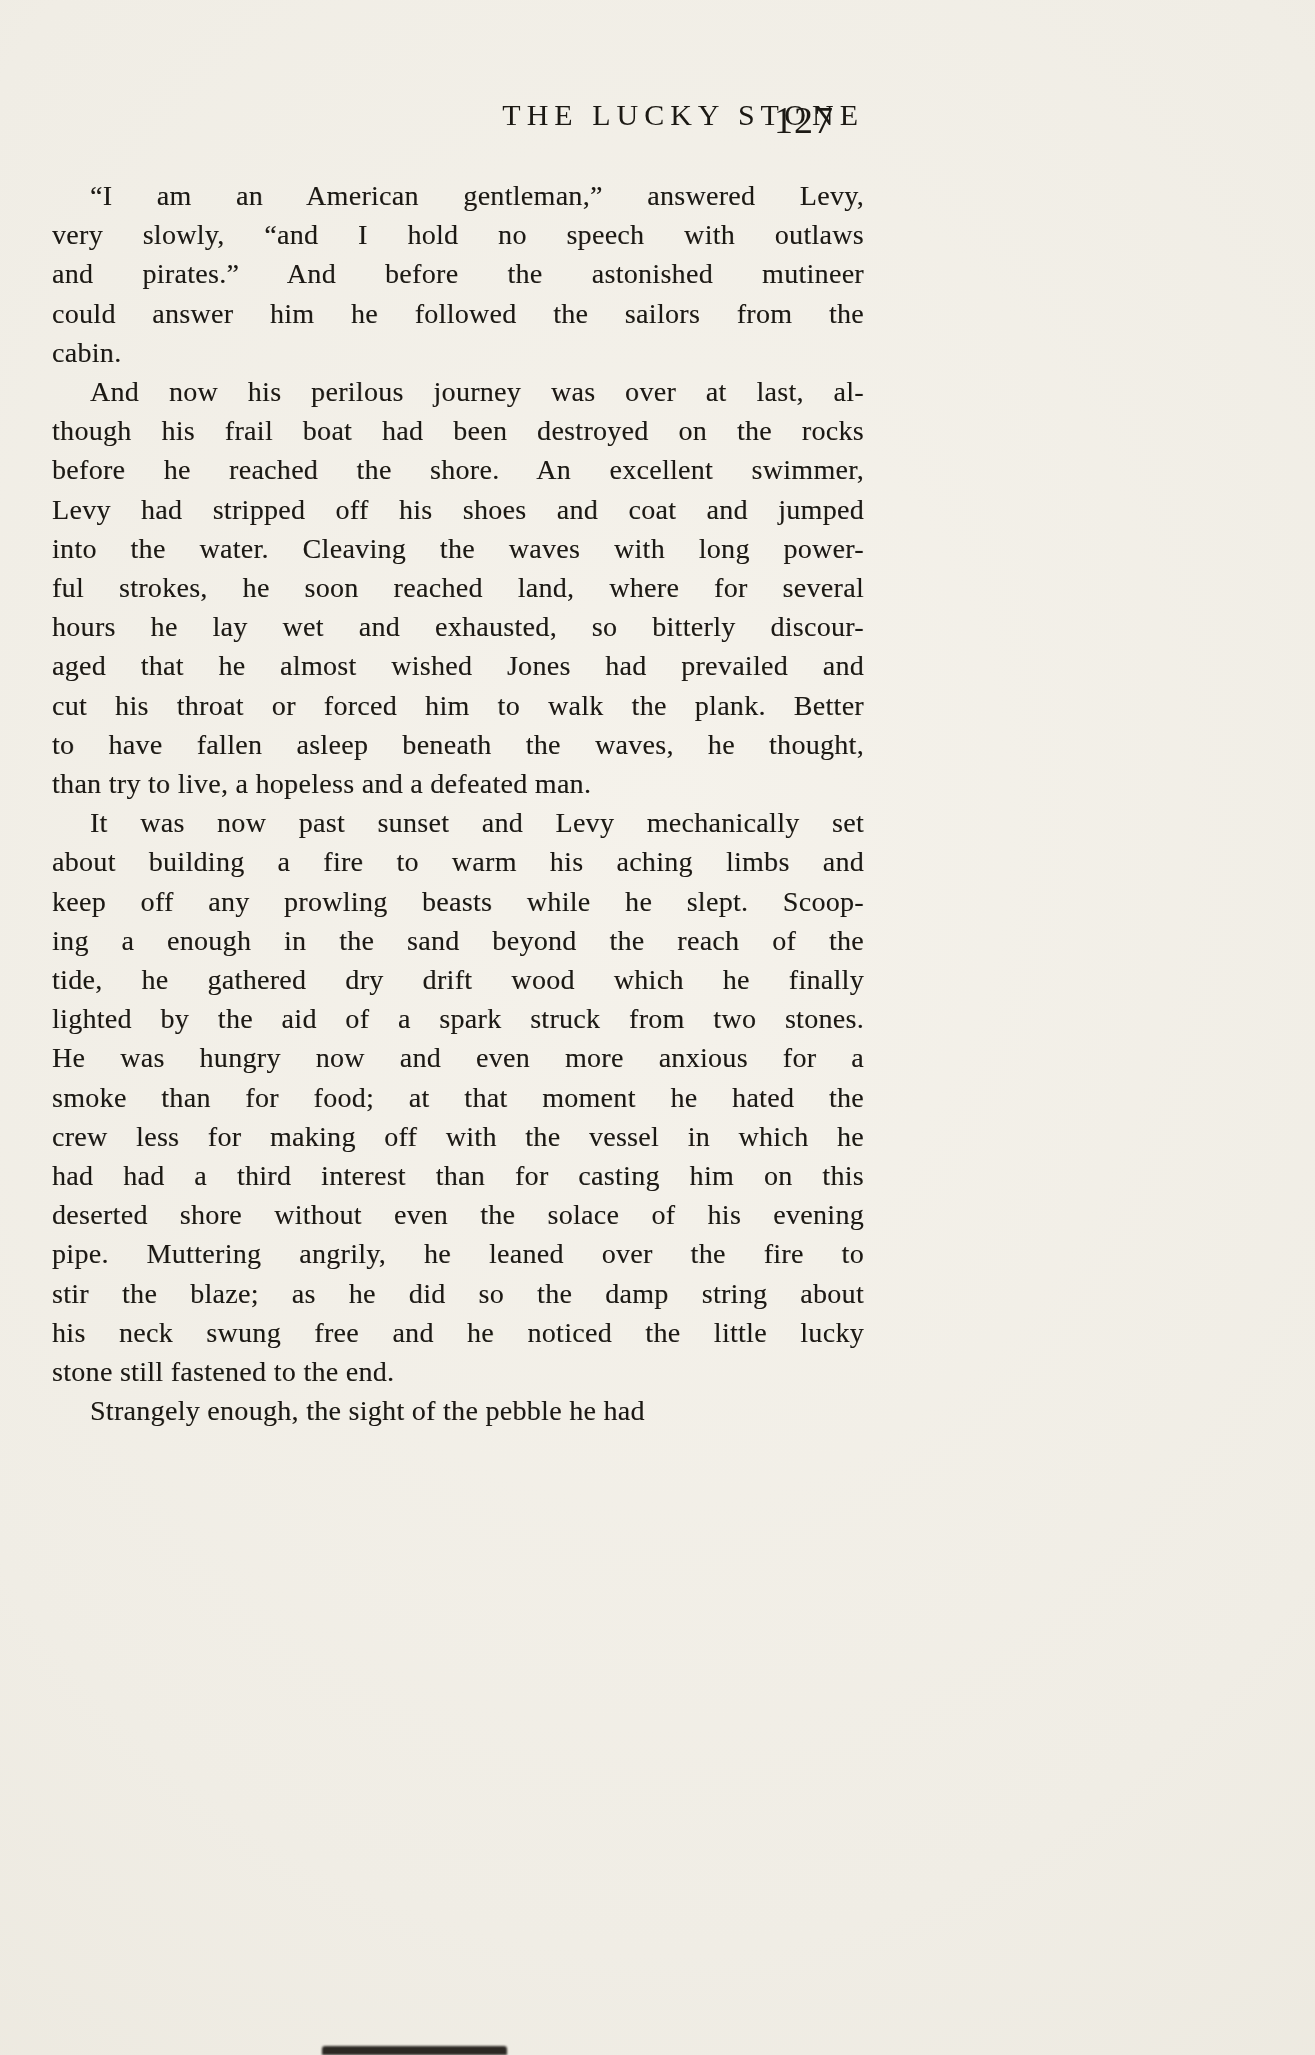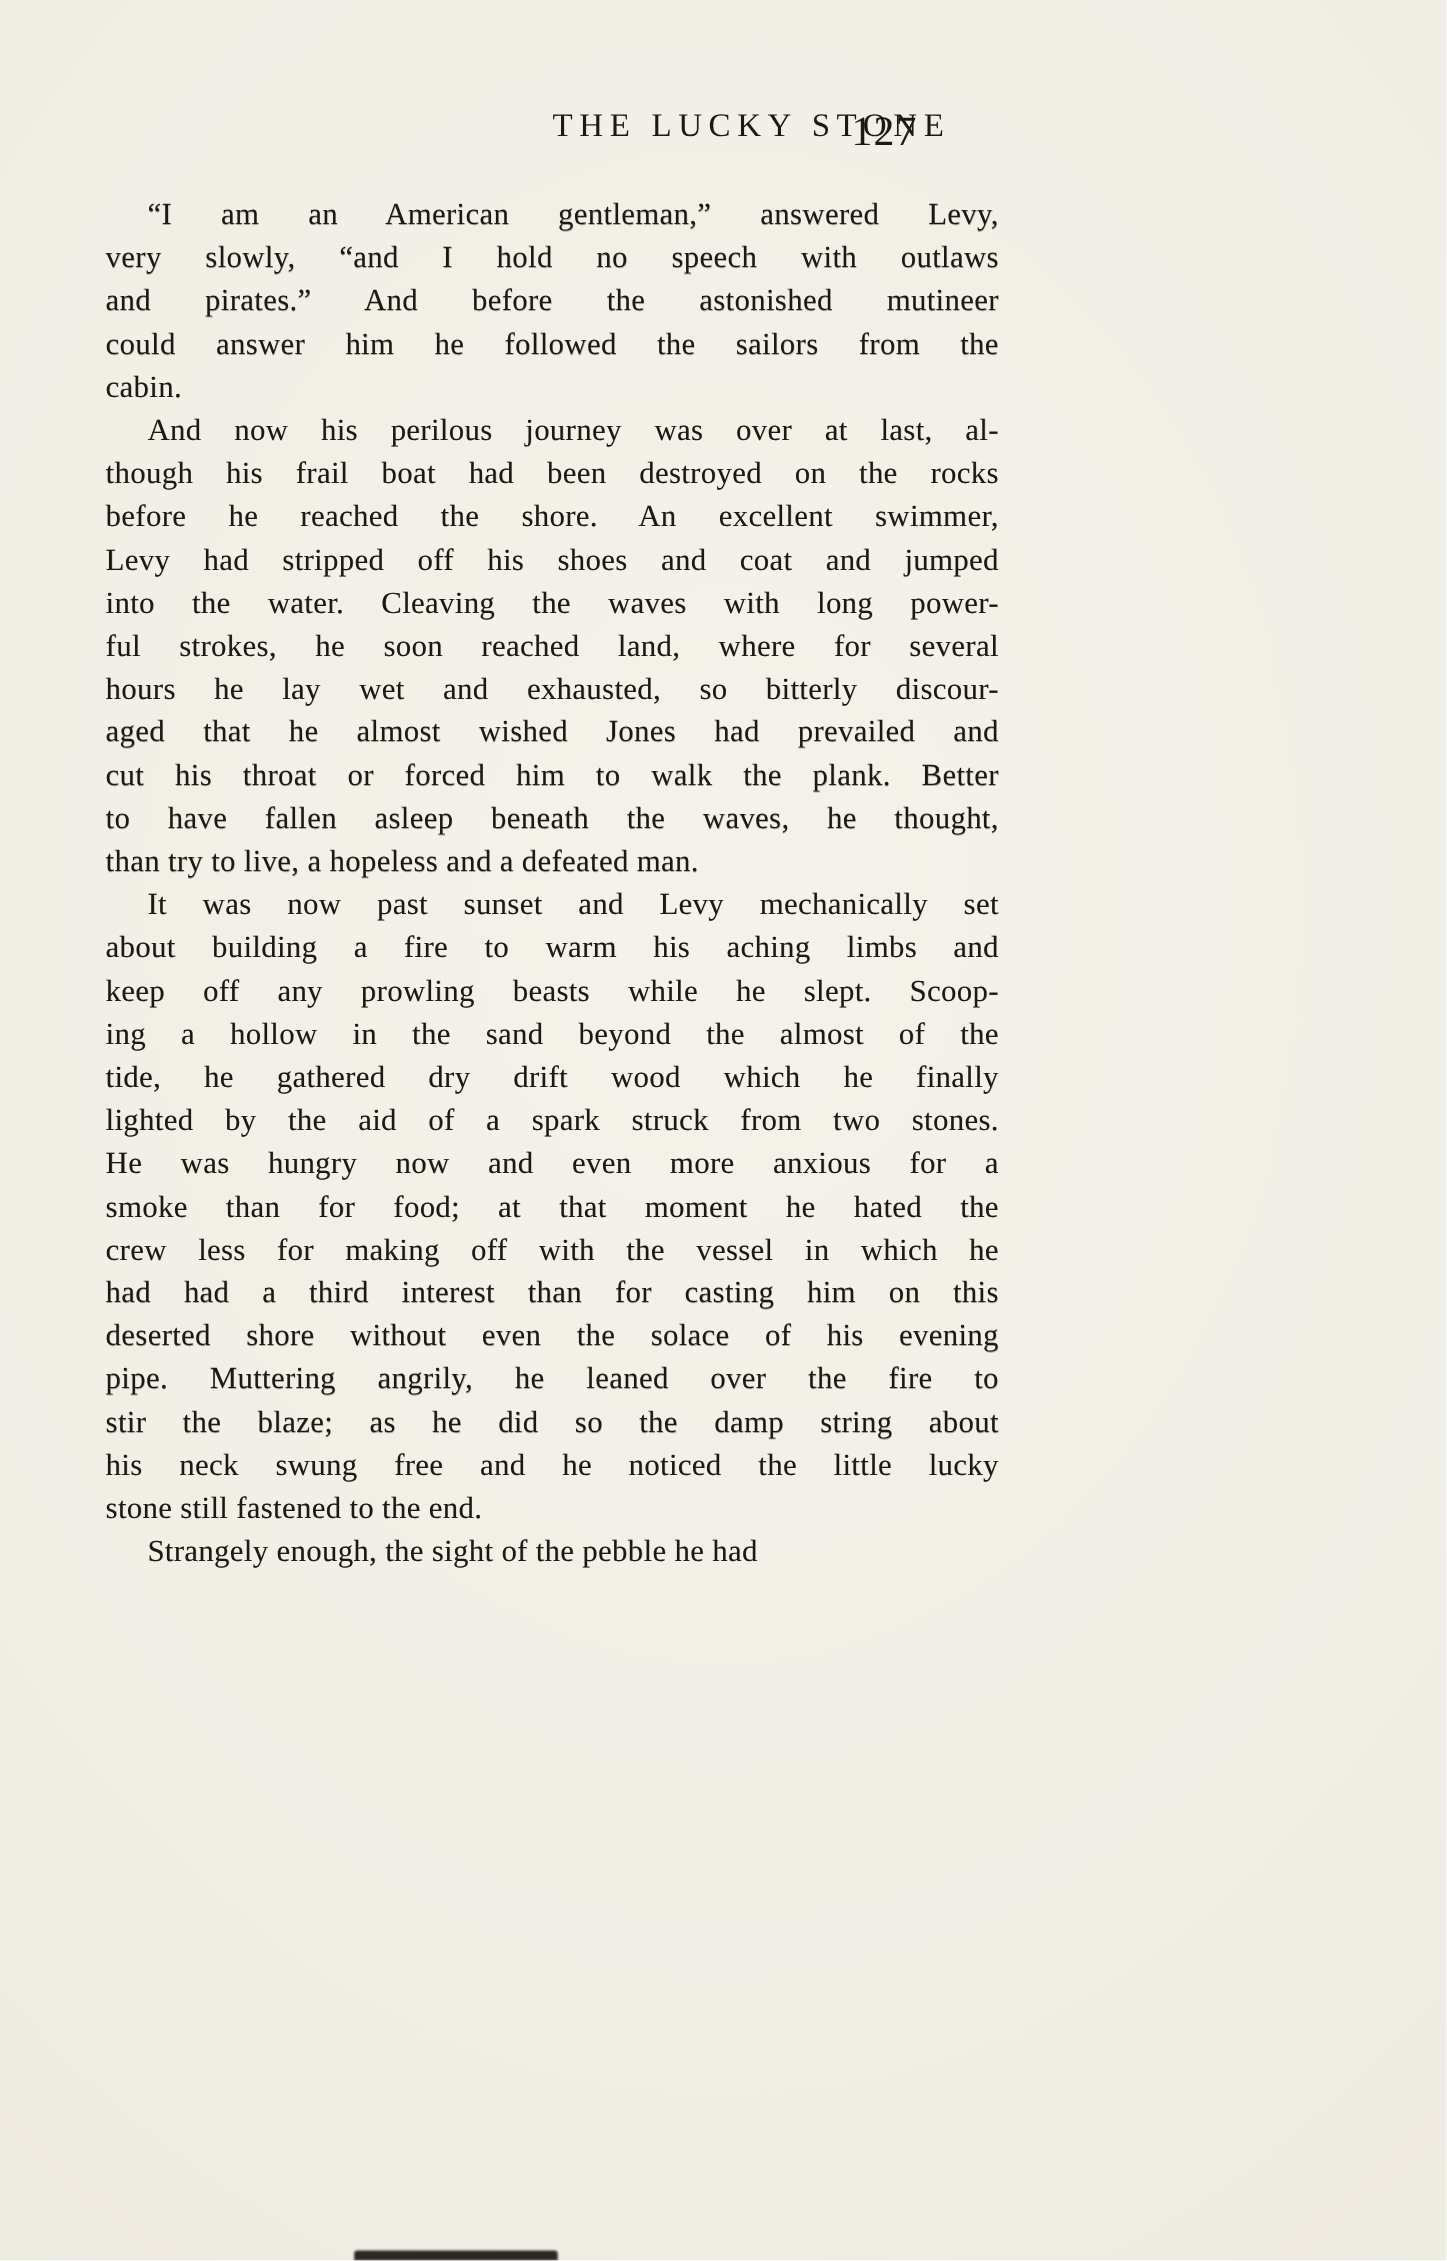--- a/index.html
+++ b/index.html
@@ -48,21 +48,20 @@
     right: 30px;
     top: 0;
     font-size: 38px;
     letter-spacing: 1px;
   }
   .page-body {
     position: absolute;
     top: 78px;
     left: 0;
     width: 812px;
-    margin-left: 44px;
   }
   .line {
     font-size: 28px;
     line-height: 39.2px;
     letter-spacing: 0.3px;
     text-align: justify;
     text-align-last: justify;
     text-shadow: 0.3px 0.3px 0 rgba(28, 25, 20, 0.35);
     white-space: normal;
   }
@@ -110,21 +109,21 @@
         <div class="line">into the water.  Cleaving the waves with long power-</div>
         <div class="line">ful strokes, he soon reached land, where for several</div>
         <div class="line">hours he lay wet and exhausted, so bitterly discour-</div>
         <div class="line">aged that he almost wished Jones had prevailed and</div>
         <div class="line">cut his throat or forced him to walk the plank. Better</div>
         <div class="line">to have fallen asleep beneath the waves, he thought,</div>
         <div class="line last">than try to live, a hopeless and a defeated man.</div>
         <div class="line indent">It was now past sunset and Levy mechanically set</div>
         <div class="line">about building a fire to warm his aching limbs and</div>
         <div class="line">keep off any prowling beasts while he slept.  Scoop-</div>
-        <div class="line">ing a hollow in the sand beyond the almost of the</div>
+        <div class="line">ing a enough in the sand beyond the reach of the</div>
         <div class="line">tide, he gathered dry drift wood which he finally</div>
         <div class="line">lighted by the aid of a spark struck from two stones.</div>
         <div class="line">He was hungry now and even more anxious for a</div>
         <div class="line">smoke than for food; at that moment he hated the</div>
         <div class="line">crew less for making off with the vessel in which he</div>
         <div class="line">had had a third interest than for casting him on this</div>
         <div class="line">deserted shore without even the solace of his evening</div>
         <div class="line">pipe.  Muttering angrily, he leaned over the fire to</div>
         <div class="line">stir the blaze; as he did so the damp string about</div>
         <div class="line">his neck swung free and he noticed the little lucky</div>

